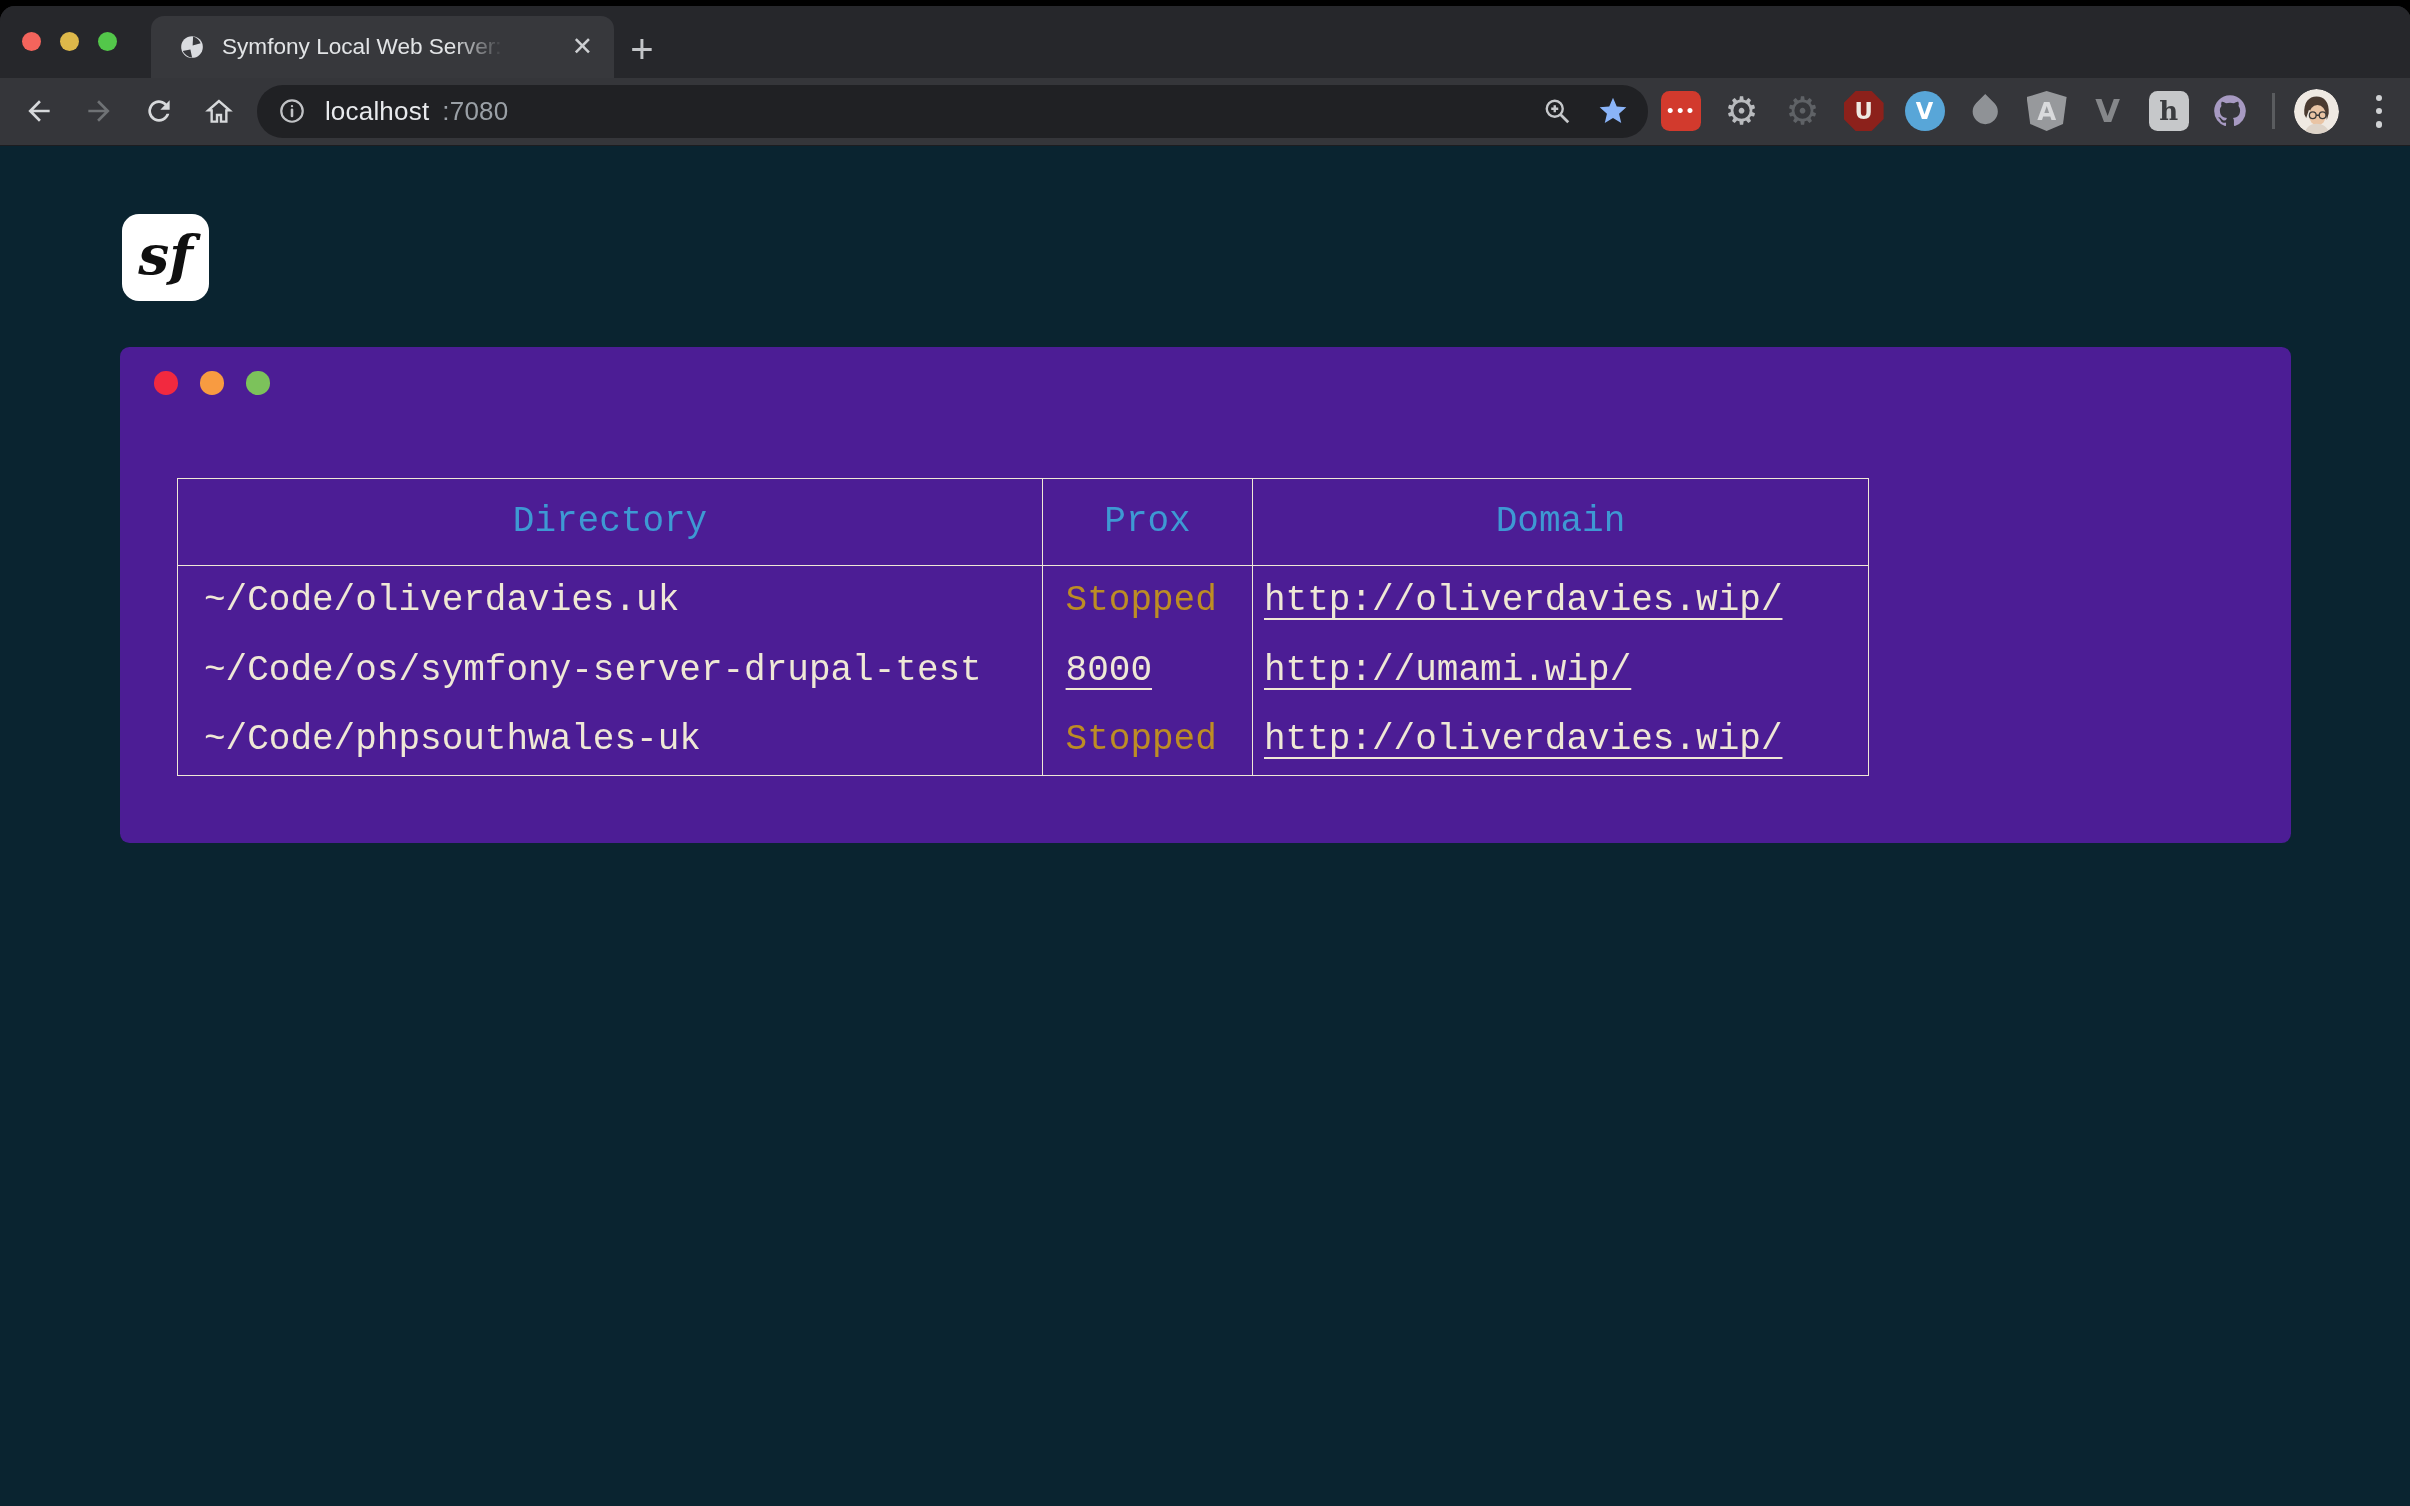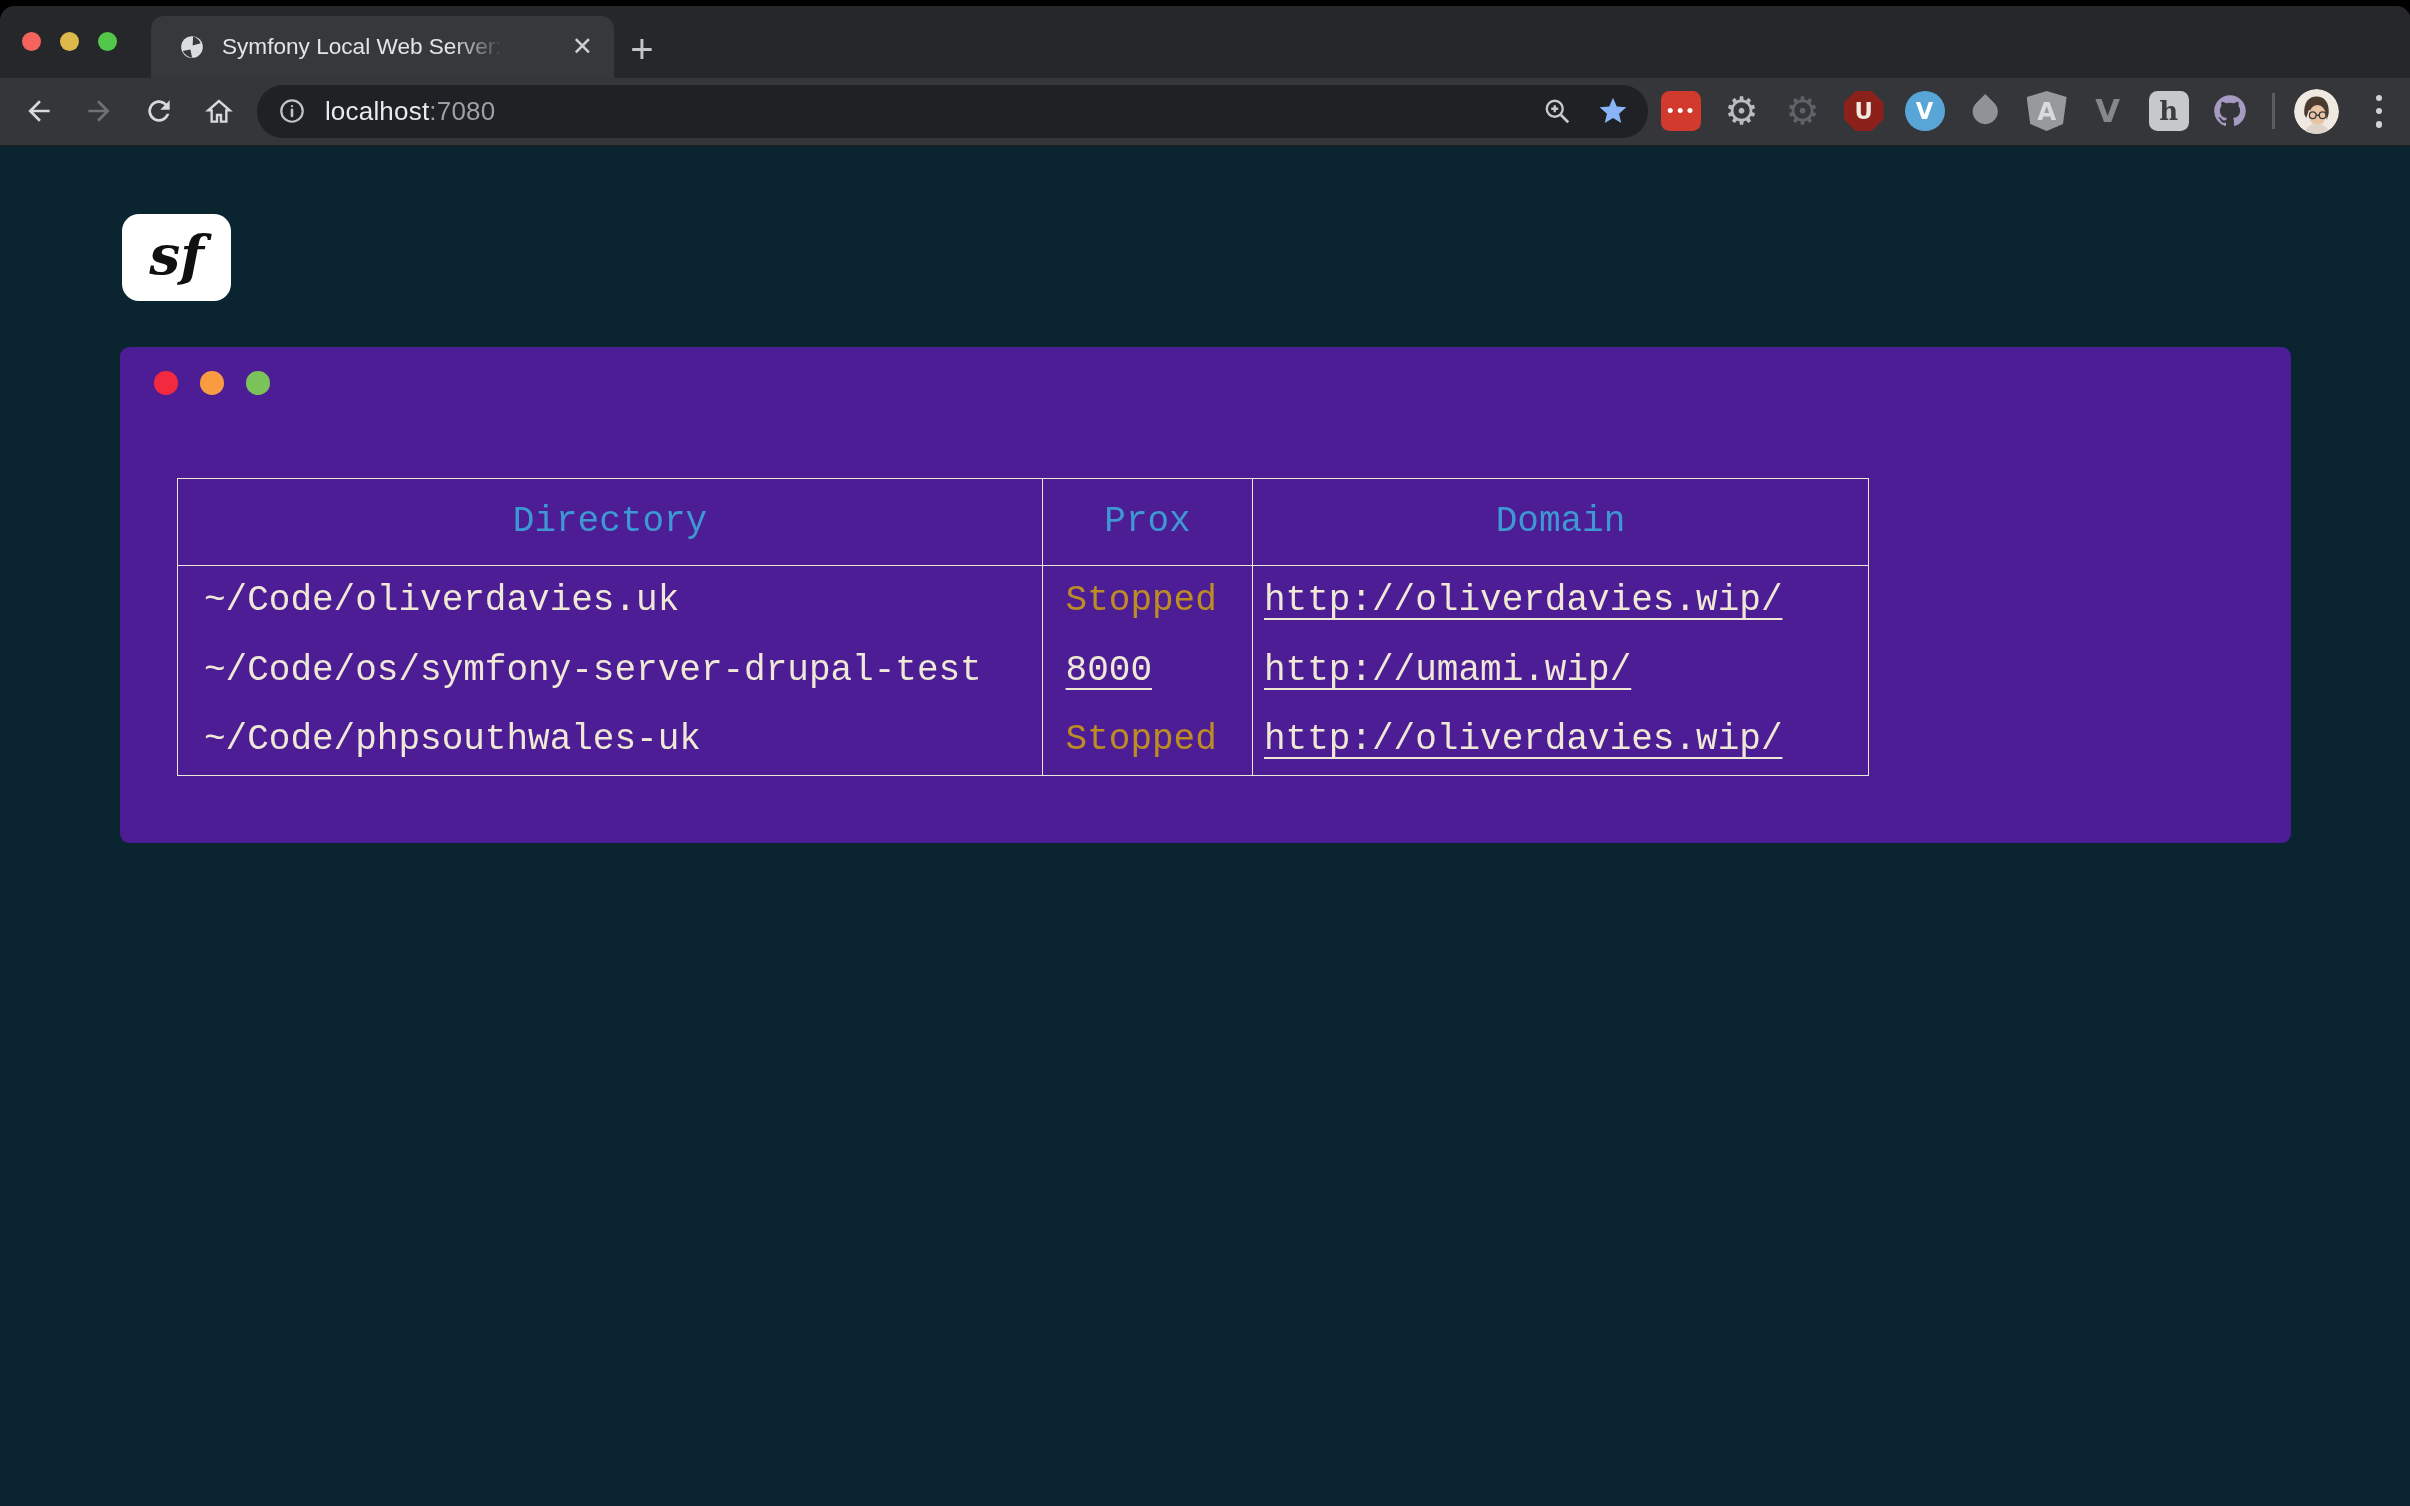--- a/index.html
+++ b/index.html
@@ -36,21 +36,21 @@
     display:flex; align-items:center; border-bottom:0.9px solid #1c1d20; }
   .nav-btn { width:60px; height:68px; display:flex; align-items:center; justify-content:center;
     background:transparent; border:none; }
   .nav-btn svg { width:32px; height:32px; }
 
   .omnibox { flex:1; height:53px; margin:0 13px 0 7.5px; background:#202124;
     border-radius:26px; display:flex; align-items:center; padding:0 19px 0 21px; }
   .info-icon { width:28px; height:28px; flex:0 0 auto; }
   .url { margin-left:19px; font-size:26px; letter-spacing:0.2px; white-space:nowrap; }
   .url .host { color:#e8eaed; }
-  .url .port { color:#9aa0a6; }
+  .url .port { color:#9aa0a6;margin-left:13px; }
   .omni-spacer { flex:1; }
   .zoom-icon { width:30px; height:30px; margin-right:24.5px; }
   .star-icon { width:32px; height:32px; }
 
   .extensions { display:flex; align-items:center; gap:21px; margin-right:17px; }
   .ext { width:40px; height:40px; display:flex; align-items:center; justify-content:center;
     font-family:"DejaVu Sans", sans-serif; }
 
   .ext-lastpass { background:#d23a2d; border-radius:8.5px; color:#fff; font-size:14px;
     font-weight:bold; letter-spacing:0.9px; }
@@ -72,21 +72,21 @@
   .toolbar-sep { width:2.8px; height:36px; background:#5a5c5f; margin:0 19px 0 5.6px; }
   .avatar { width:45px; height:45px; border-radius:50%; overflow:hidden; margin-right:21px; }
   .menu-dots { width:38px; display:flex; flex-direction:column; align-items:center; gap:6.6px;
     margin-right:13px; }
   .menu-dots i { width:6.6px; height:6.6px; background:#d0d2d4; border-radius:50%; display:block; }
 
   
   .content { position:relative; width:100%; height:1361px; background:#0a2430; }
 
   .brand { position:absolute; left:122px; top:68px; display:flex; align-items:center; gap:36px; }
-  .logo { width:109px; height:87px; background:#fff; border-radius:17px;
+  .logo { width:87px; height:87px; background:#fff; border-radius:17px;
     display:flex; align-items:center; justify-content:center; }
   .logo span { font-family:"DejaVu Serif", serif; font-style:italic; font-weight:bold;
     font-size:55px; color:#101010; transform:translateY(-2.8px); }
   .page-title { font-size:60px; font-weight:300; color:#ffffff; letter-spacing:0; }
 
   .card { position:absolute; left:120px; top:201px; width:2171px; height:496px;
     background:#4c1d95; border-radius:9.4px; }
   .card-dots { position:absolute; left:34px; top:24.5px; display:flex; gap:22.6px; }
   .card-dots span { width:23.5px; height:23.5px; border-radius:50%; display:block; }
   .cd-red    { background:#f2293f; }

